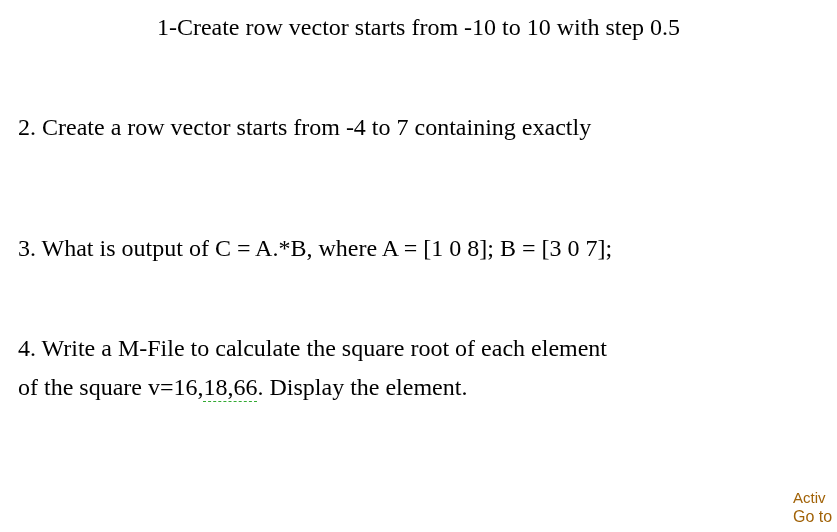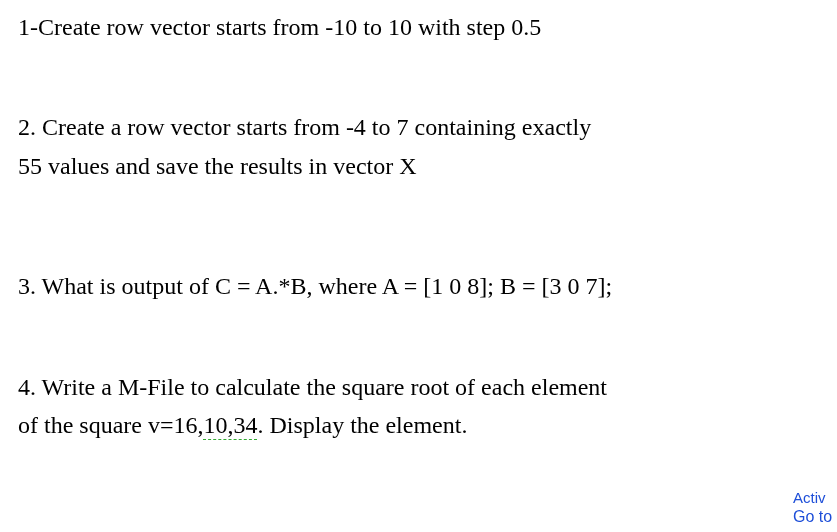--- a/index.html
+++ b/index.html
@@ -18,67 +18,67 @@
       position: relative;
       line-height: 1.6;
     }
     .question {
     }
     .question:last-of-type {
       margin-bottom: 0;
     }
     .q1 {
       margin-bottom: 62px;
+      text-align: center;
     }
     .q2 {
       margin-bottom: 82px;
     }
     .q3 {
       margin-bottom: 62px;
     }
     .underline-green {
       border-bottom: 1px dashed #33aa33;
       border-bottom-style: dashed;
       padding-bottom: 1px;
     }
     .watermark {
       position: absolute;
       right: 0;
       bottom: 4px;
-      color: #1d4ed8;
+      color: #a16207;
       font-family: 'Segoe UI', Arial, sans-serif;
       font-size: 15px;
       line-height: 1.3;
       text-align: left;
       overflow: hidden;
       width: 44px;
     }
     .watermark .line2 {
       font-size: 16px;
     }
   </style>
 </head>
 <body>
 
 <div class="question q1">
   <span>1-Create row vector starts from -10 to 10 with step 0.5</span>
 </div>
 
 <div class="question q2">
   <div>2. Create a row vector starts from -4 to 7 containing exactly</div>
-  <div>55 values and save the results in vector X</div>
 </div>
 
 <div class="question q3">
   <span>3. What is output of C = A.*B, where A = [1 0 8]; B = [3 0 7];</span>
 </div>
 
 <div class="question q4">
   <div>4. Write a M-File to calculate the square root of each element</div>
   <div>
-    <span>of the square v=16,</span><span class="underline-green">10,34</span><span>. Display the element.</span>
+    <span>of the square v=16,</span><span class="underline-green">18,66</span><span>. Display the element.</span>
   </div>
 </div>
 
 <div class="watermark">
   <div>Activ</div>
   <div class="line2">Go to </div>
 </div>
 
 </body></html>

